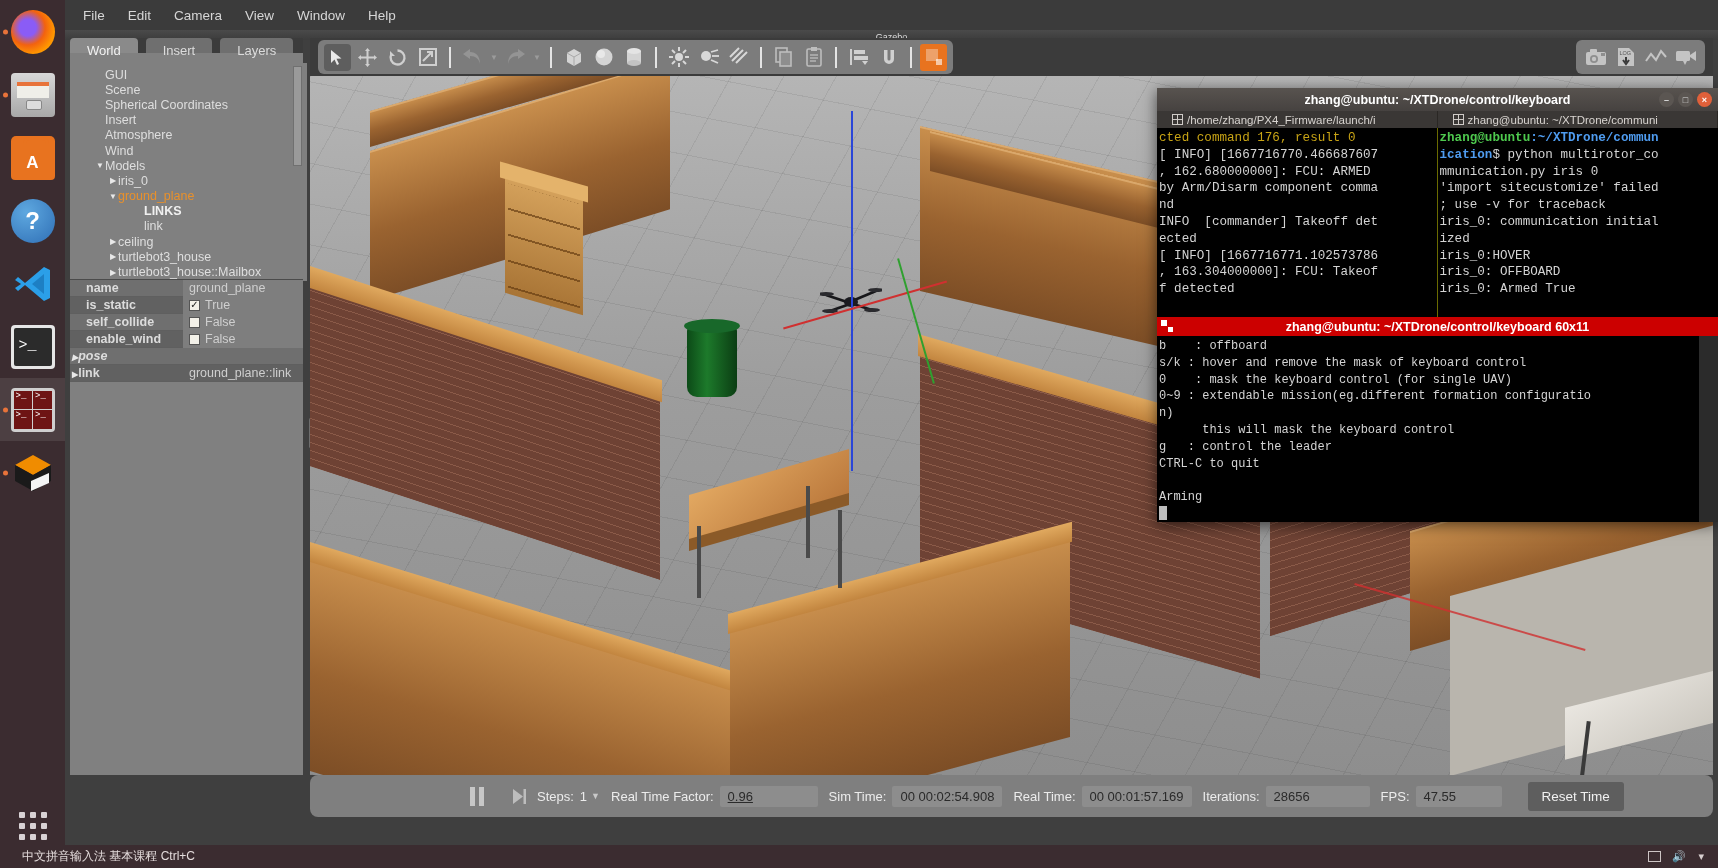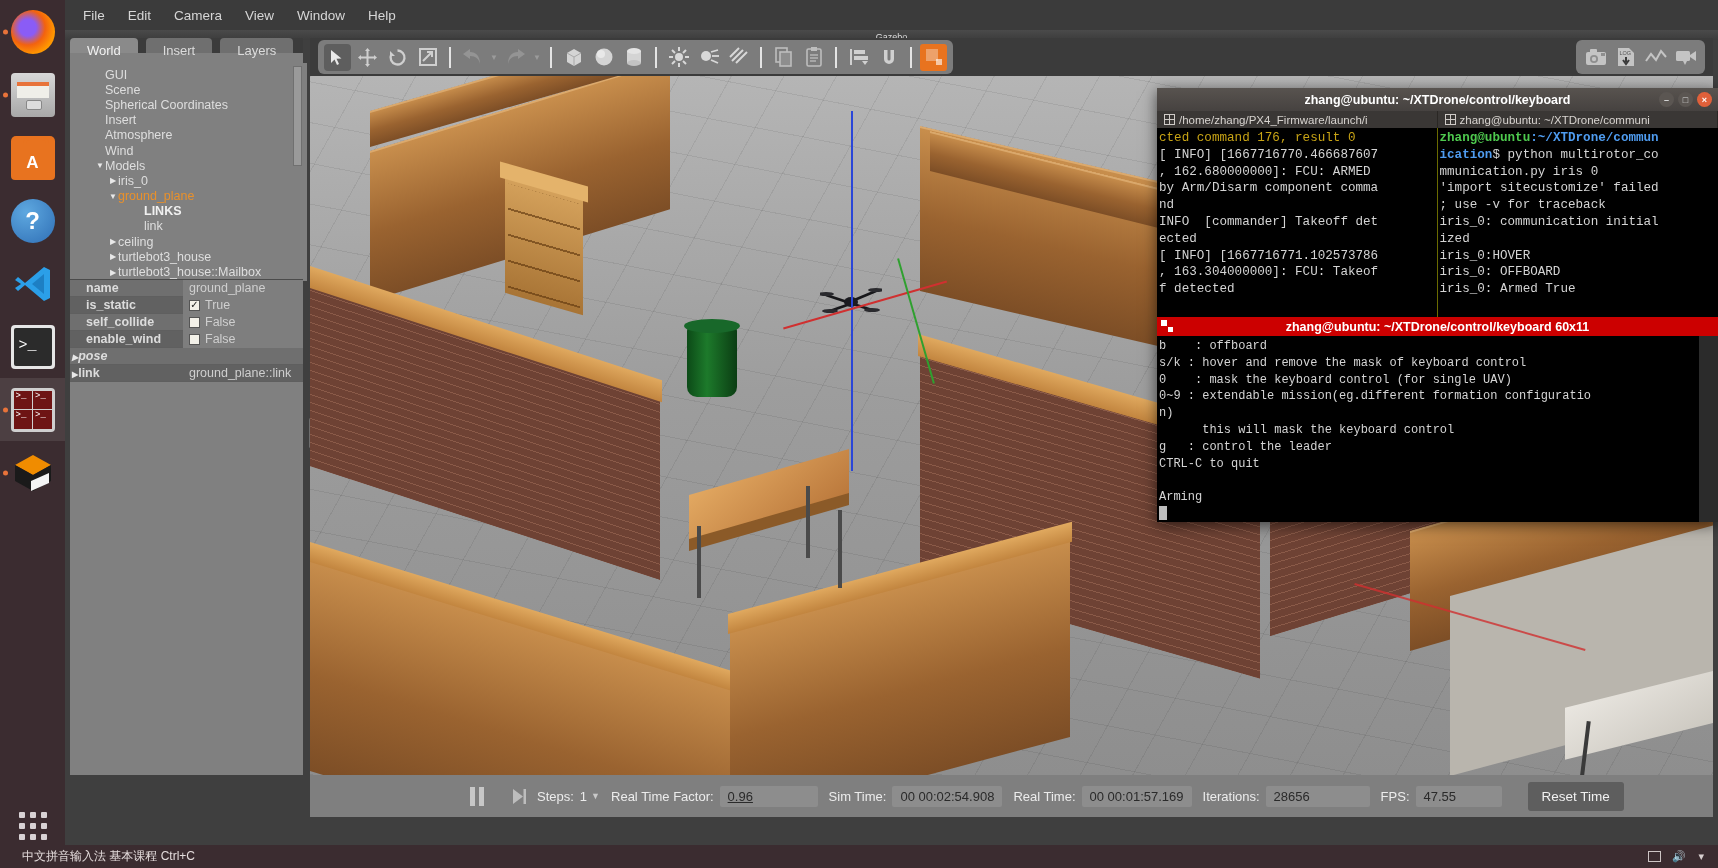--- a/index.html
+++ b/index.html
@@ -111,40 +111,40 @@
   .tbgroup { position:absolute; top:2px; height:34px; background:#7c7c7c;
     border-radius:6px; display:flex; align-items:center; padding:0 6px; gap:3px; }
   .tbtn { width:27px; height:27px; display:flex; align-items:center;
     justify-content:center; border-radius:4px; }
   .tbtn.on { background:#5e5e5e; }
   .tsep { width:2px; height:21px; background:#e4e4e4; margin:0 5px; }
   .tcaret { width:10px; text-align:center; color:#9b9b9b; font-size:8px; }
 
   
   #bottombar { position:absolute; left:245px; top:745px; width:1403px; height:42px;
-    background:#7f7f7f; display:flex; align-items:center; }
+    background:#7f7f7f; display:flex; align-items:center;border-radius:8px; }
   .bb-label { color:#ececec; font-size:13px; margin-left:11px; }
   .bb-field { background:#8d8d8d; color:#2a2a2a; font-size:13px;
     padding:3px 8px; margin-left:6px; border-radius:2px; min-width:66px; }
   .bb-btn { background:#5e5e5e; color:#f0f0f0; font-size:13.5px;
     padding:7px 14px; border-radius:3px; margin-left:26px; }
 
   
   #term { position:absolute; left:1157px; top:88px; width:561px; height:434px;
     background:#2b2b2b; box-shadow:0 3px 14px rgba(0,0,0,.6); }
   #term-title { height:23px; background:linear-gradient(#58534f,#464240);
     color:#fff; font-size:12.5px; font-weight:bold; display:flex;
     align-items:center; justify-content:center; position:relative; }
   .wbtns { position:absolute; right:6px; top:4px; display:flex; gap:4px; }
   .wbtn { width:15px; height:15px; border-radius:50%; background:#5b5652;
     color:#ddd; font-size:9px; display:flex; align-items:center; justify-content:center; }
   .wbtn.close { background:#e0603a; color:#fff; }
 
   #term-tabs { height:17px; background:#3a3735; display:flex; }
-  .tterm { flex:1; display:flex; align-items:center; gap:4px; padding-left:7px;
+  .tterm { flex:1; display:flex; align-items:center; gap:4px; padding-left:15px;
     color:#d8d4d0; font-size:11.5px; white-space:nowrap; overflow:hidden;
     border-right:1px solid #2a2724; }
   .tgrid { width:11px; height:11px; border:1px solid #cfcbc7; position:relative; flex:0 0 auto; }
   .tgrid:before{content:"";position:absolute;left:4px;top:-1px;width:1px;height:11px;background:#cfcbc7;}
   .tgrid:after{content:"";position:absolute;left:-1px;top:4px;width:11px;height:1px;background:#cfcbc7;}
 
   #term-panes { position:absolute; left:0; top:40px; width:561px; height:189px;
     display:flex; background:#000; }
   .pane { width:50%; height:189px; padding:2px 0 0 2px; overflow:hidden;
     font-family:"Liberation Mono", monospace; font-size:12.6px; line-height:16.8px;

